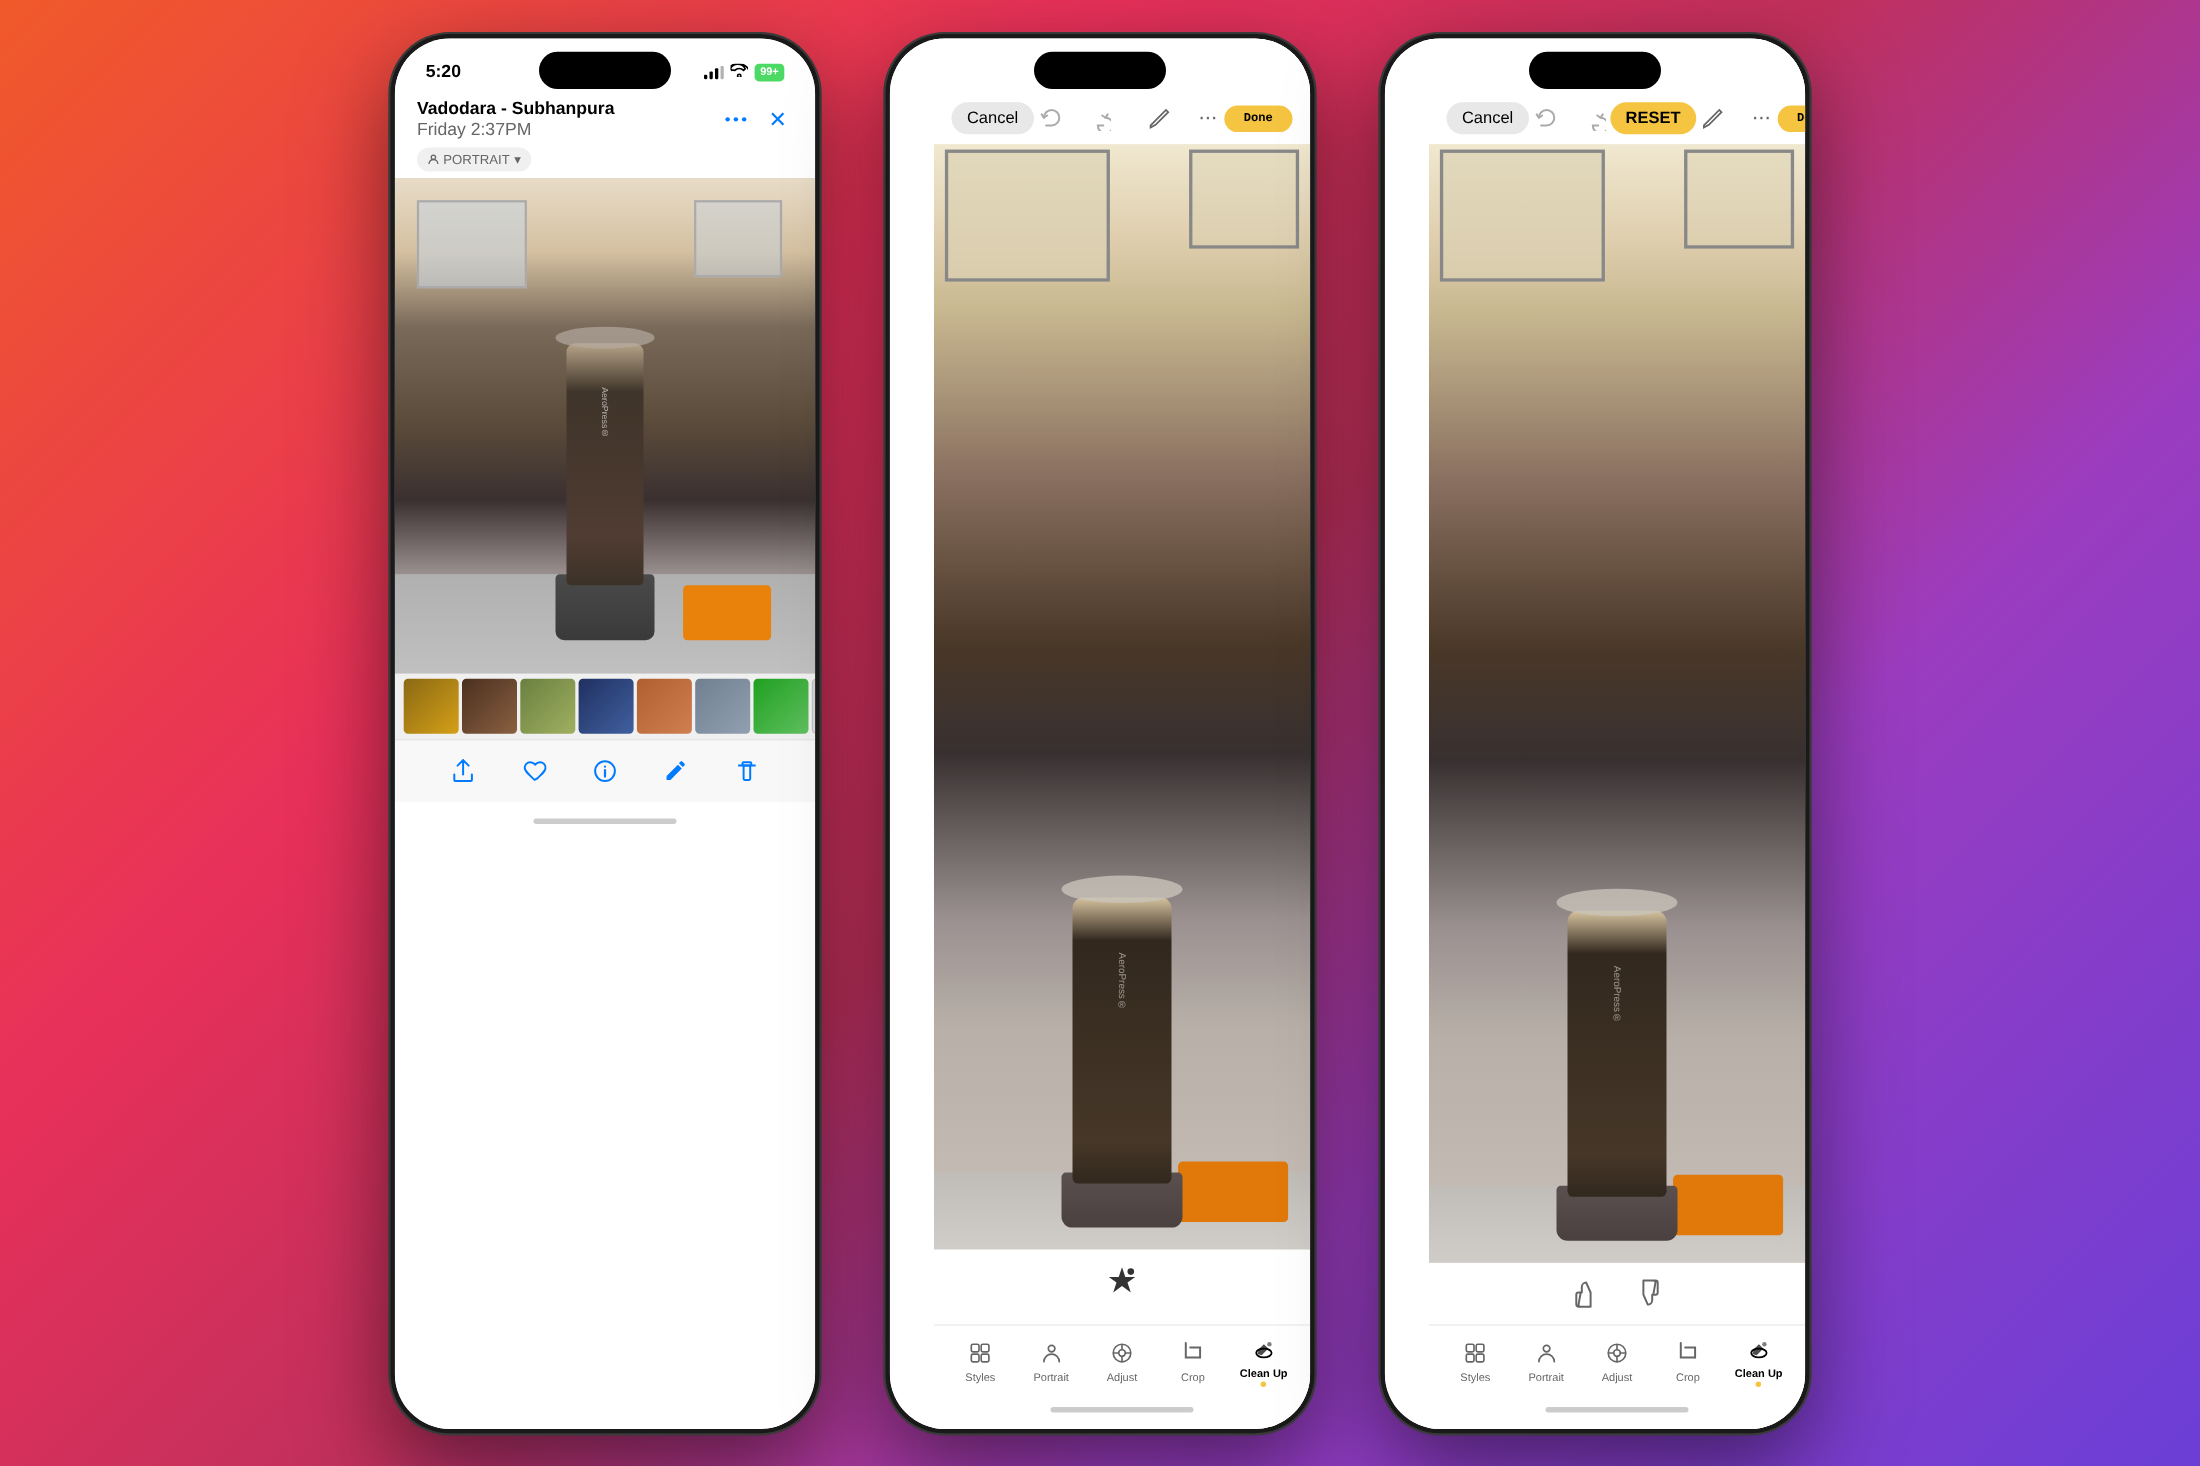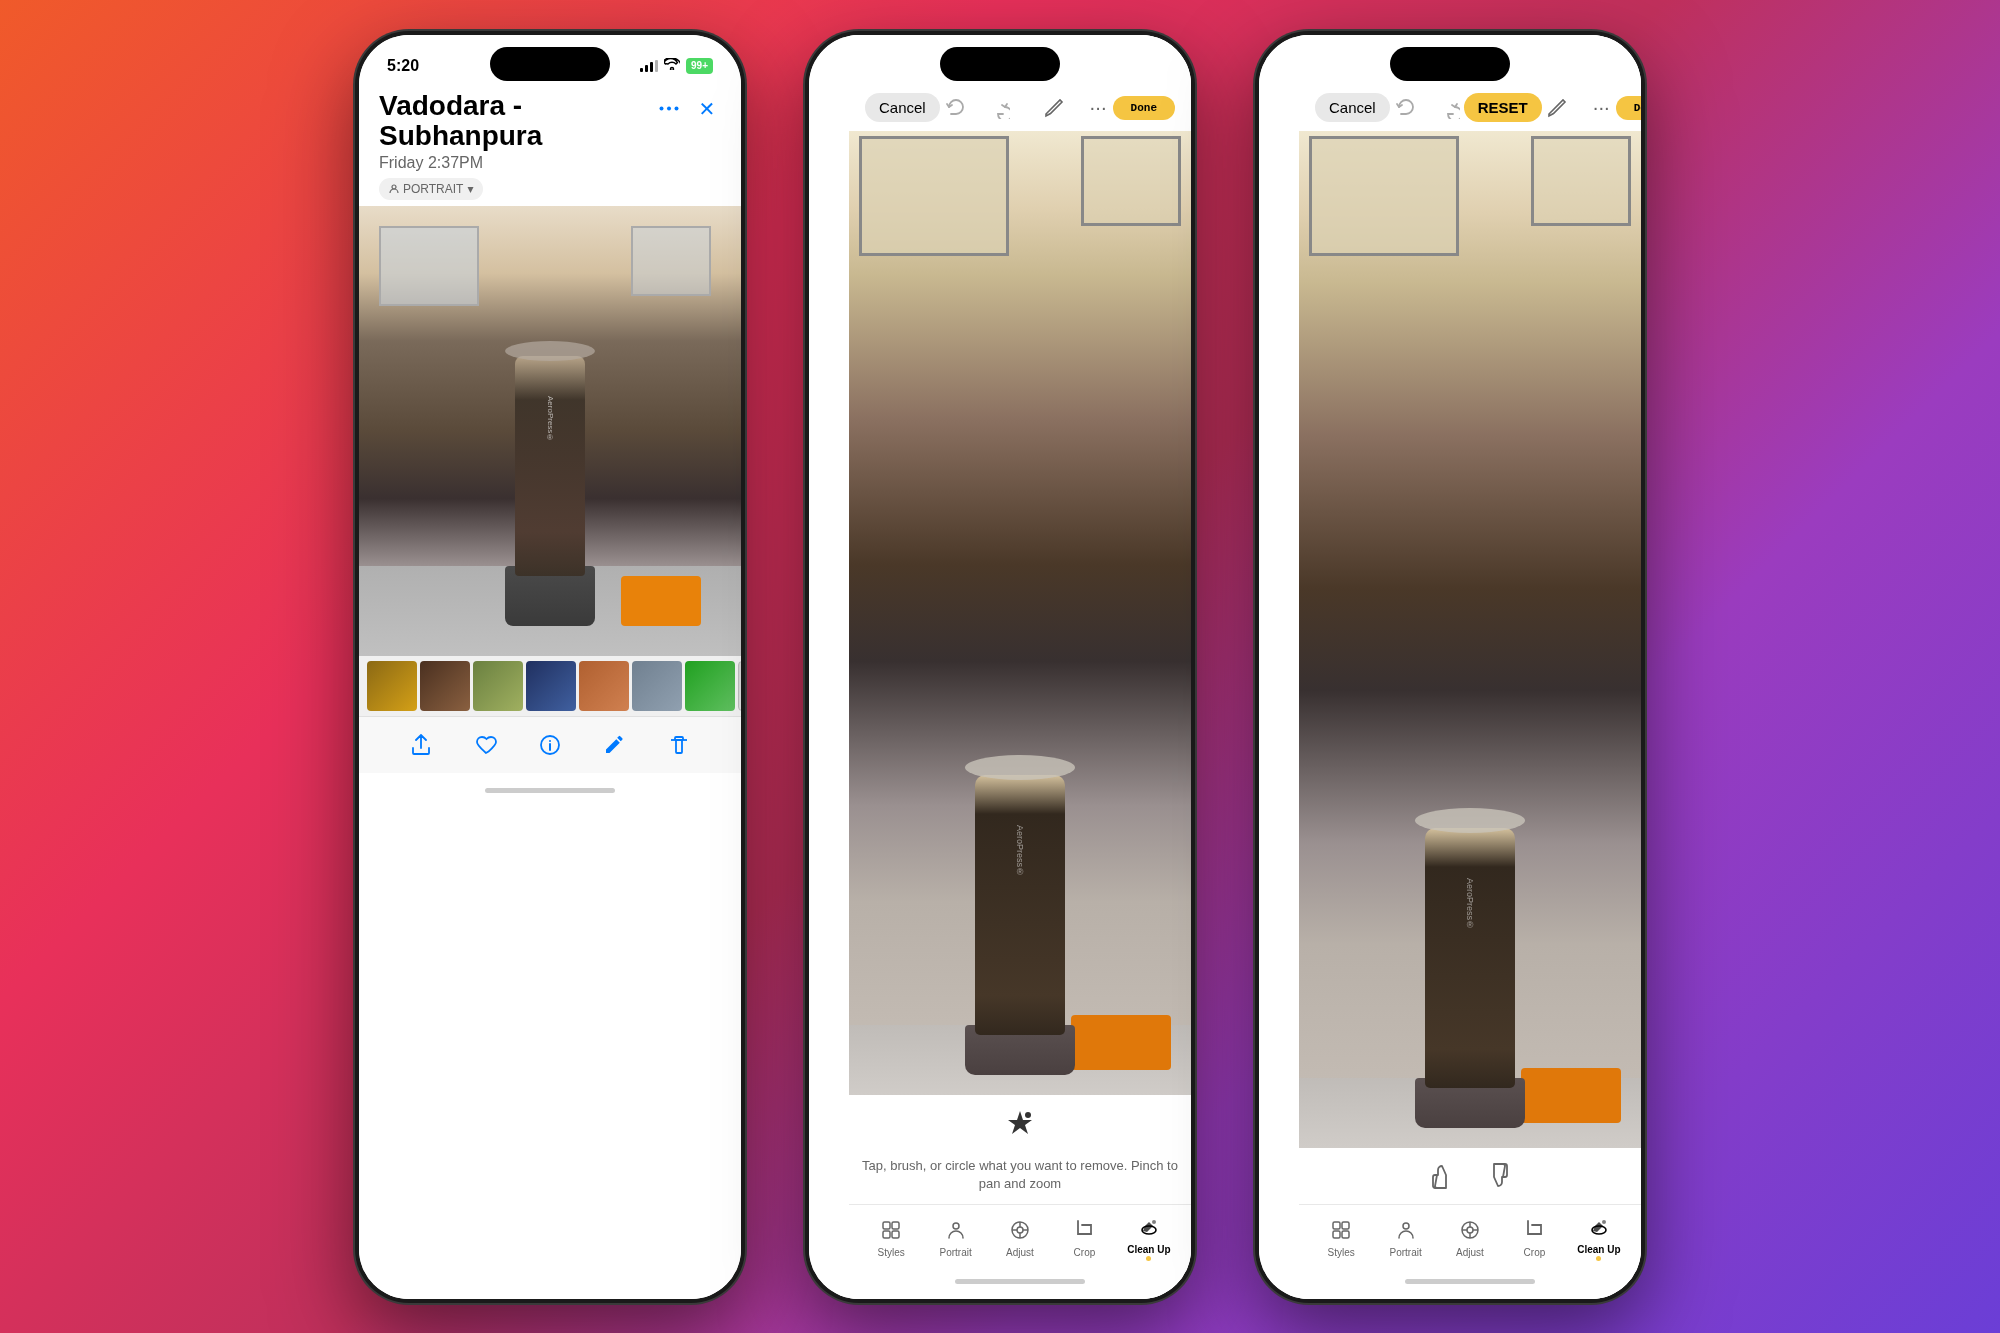--- a/index.html
+++ b/index.html
@@ -135,21 +135,21 @@
     }
 
     .phone1-header {
       padding: 4px 20px 6px;
       display: flex;
       align-items: flex-start;
       justify-content: space-between;
     }
 
     .photo-title {
-      font-size: 28px;
+      font-size: 16px;
       font-weight: 700;
       color: #000;
       line-height: 1.1;
     }
 
     .photo-subtitle {
       font-size: 16px;
       color: #666;
       margin-top: 2px;
     }
@@ -735,24 +735,20 @@
         </div>
       </div>
 
       <div class="cleanup-hint-area">
         <div class="cleanup-icon-large">
           <svg width="36" height="36" viewBox="0 0 36 36">
             <path d="M18 6l3 9h9l-7 5 3 9-8-6-8 6 3-9-7-5h9z" fill="#333"></path>
             <circle cx="26" cy="10" r="3" fill="#333"></circle>
           </svg>
         </div>
-        <div class="cleanup-hint-text">
-          <span>Tap, brush, or circle what you want to remove.
-Pinch to pan and zoom</span>
-        </div>
       </div>
 
       <div class="edit-toolbar">
         <div class="edit-tool">
           <div class="edit-tool-icon">
             <svg width="22" height="22" viewBox="0 0 22 22">
                 <rect x="3" y="3" width="7" height="7" rx="1.5" fill="none" stroke="#666" stroke-width="1.5"></rect>
                 <rect x="12" y="3" width="7" height="7" rx="1.5" fill="none" stroke="#666" stroke-width="1.5"></rect>
                 <rect x="3" y="12" width="7" height="7" rx="1.5" fill="none" stroke="#666" stroke-width="1.5"></rect>
                 <rect x="12" y="12" width="7" height="7" rx="1.5" fill="none" stroke="#666" stroke-width="1.5"></rect>

